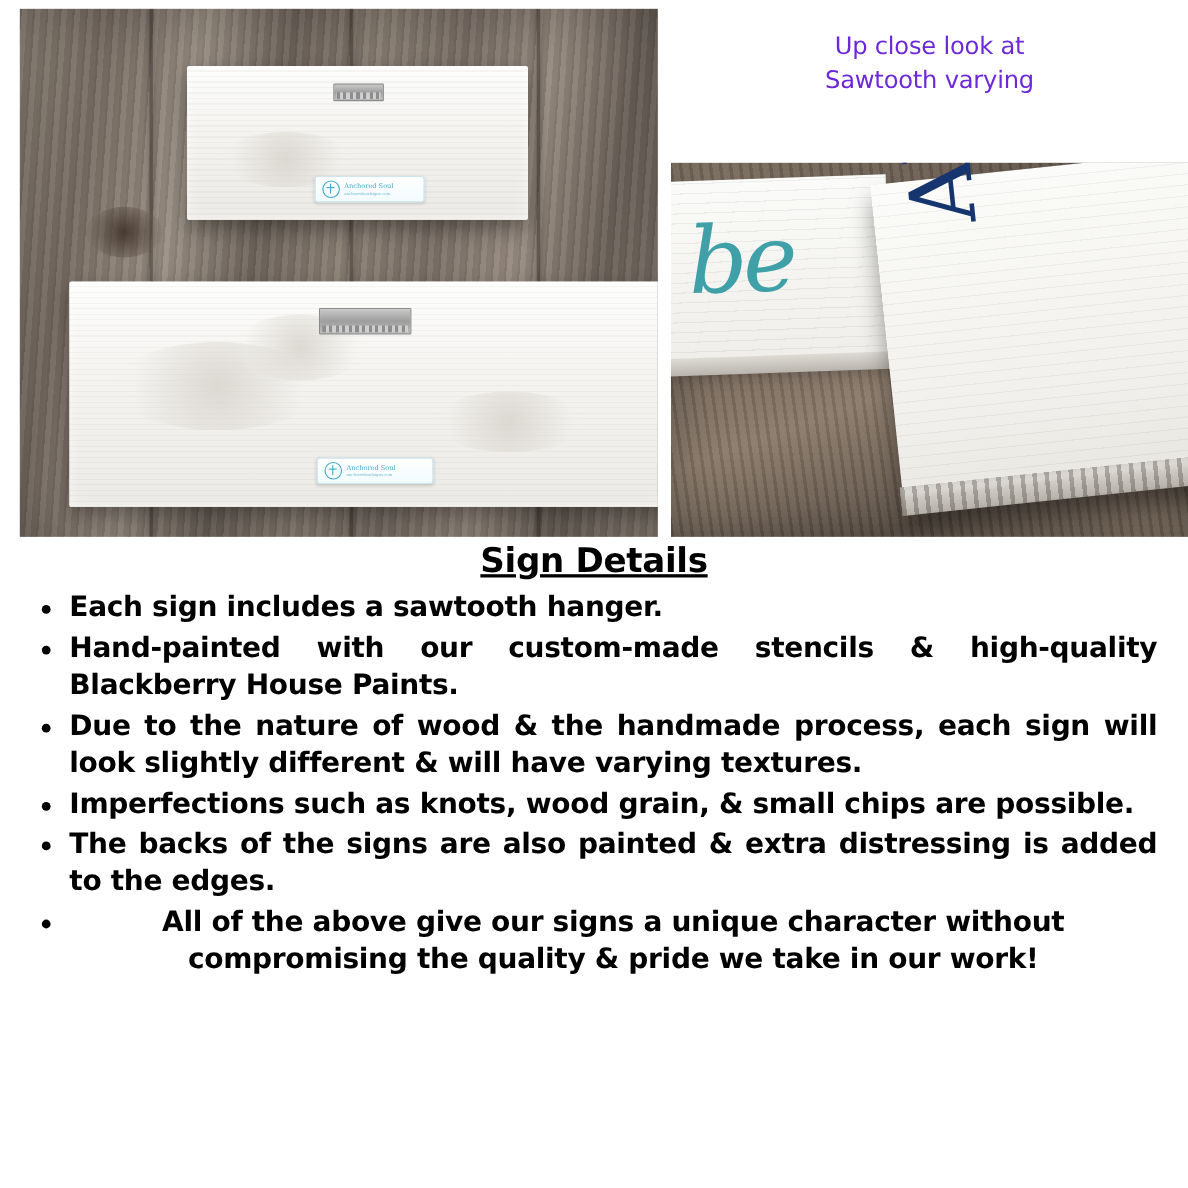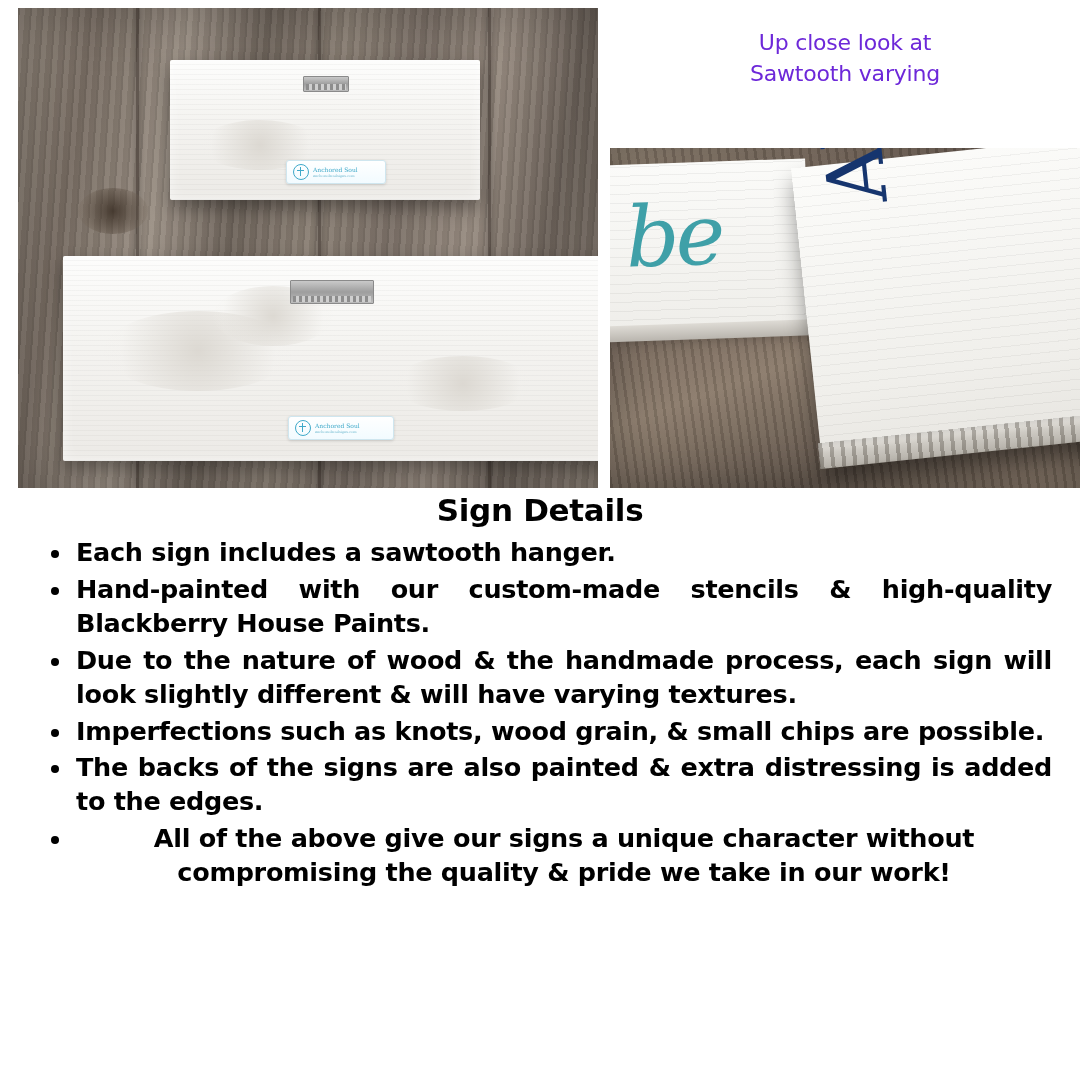--- a/index.html
+++ b/index.html
@@ -273,25 +273,26 @@
     width: 1080px;
   }
   .details-title {
     text-align: center;
     font-family: "DejaVu Sans", sans-serif;
     font-weight: bold;
     font-size: 31px;
     color: #000;
     margin: 0 0 8px 0;
     letter-spacing: -0.3px;
+    text-decoration: underline;
   }
   ul.bullets {
     list-style: none;
     margin: 0;
-    padding: 0 28px 0 44px;
+    padding: 0 28px 0 31px;
   }
   ul.bullets li {
     position: relative;
     font-family: "DejaVu Sans", sans-serif;
     font-weight: bold;
     font-size: 25.5px;
     line-height: 1.33;
     color: #000;
     padding-left: 32px;
     margin-bottom: 3px;

